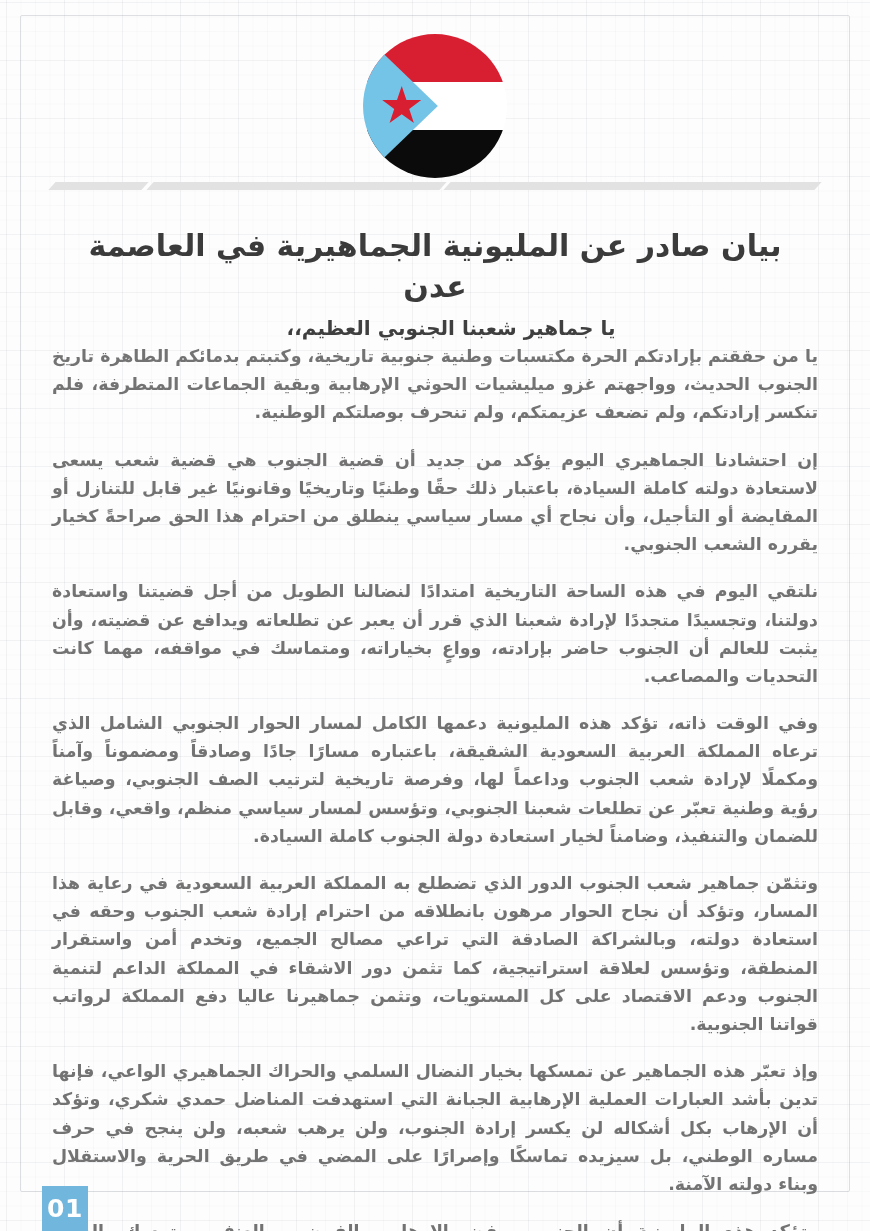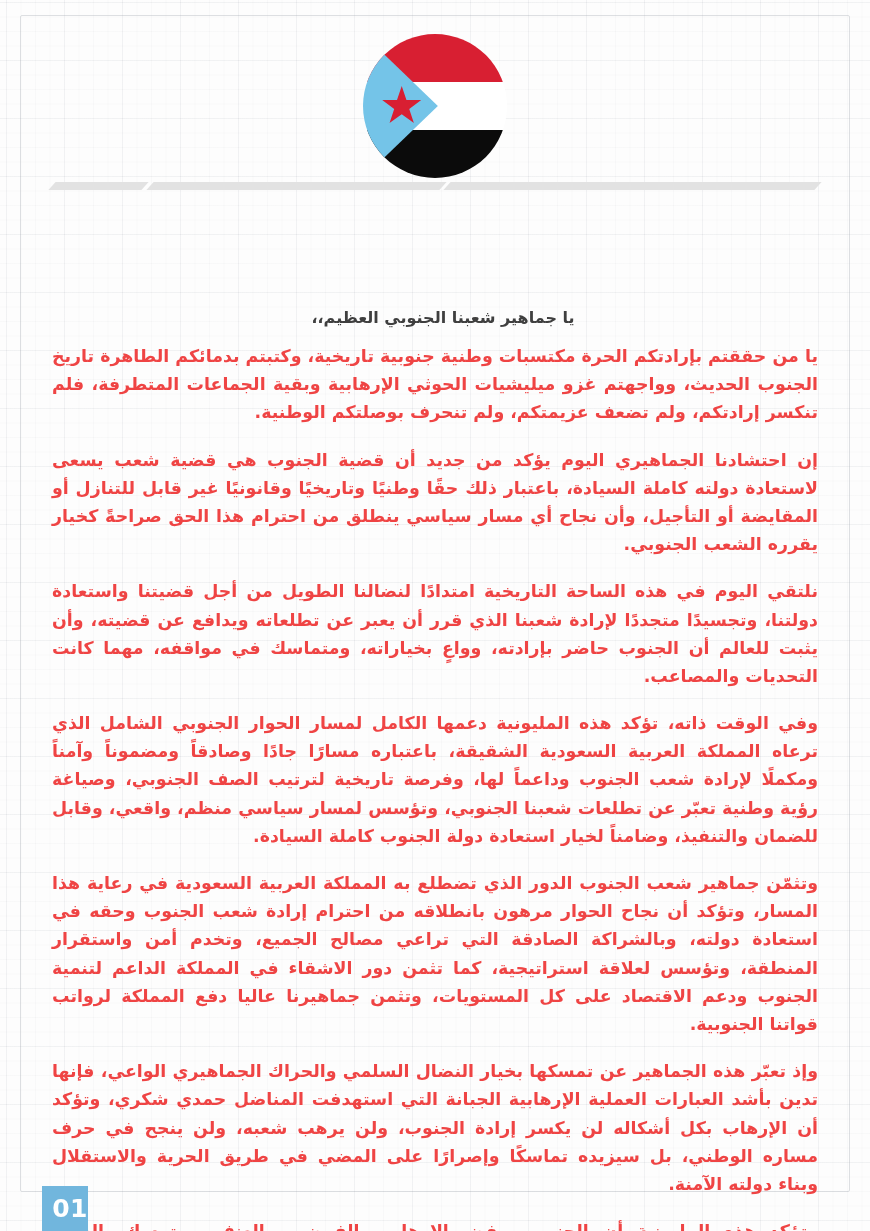--- a/index.html
+++ b/index.html
@@ -141,59 +141,59 @@
     line-height: 1.35;
     letter-spacing: 0;
     direction: rtl;
   }
 
   .doc-salutation {
     position: absolute;
     top: 300px;
     left: 52px;
     width: 766px;
-    margin: 8px;
+    margin: 16px;
     text-align: center;
-    font-size: 16px;
+    font-size: 20px;
     font-weight: bold;
     color: #3f3f3f;
     direction: rtl;
   }
 
   
   .body-copy {
     position: absolute;
     top: 342px;
     right: 52px;
     width: 766px;
     direction: rtl;
     text-align: justify;
     text-justify: inter-word;
   }
   .body-copy p {
     margin: 0 0 19px 0;
     font-size: 17.4px;
     line-height: 1.62;
-    color: #ef4444;
+    color: #737373;
     font-weight: 600;
     text-align: justify;
   }
   .body-copy p:last-child { margin-bottom: 0; }
 
   
   .page-badge {
     position: absolute;
     left: 42px;
     top: 1186px;
     width: 46px;
     height: 45px;
     background: #71b6dd;
     display: flex;
     align-items: center;
-    justify-content: flex-start;
+    justify-content: center;
     z-index: 5;
   }
   .page-badge span {
     color: #ffffff;
     font-size: 25px;
     font-weight: bold;
     line-height: 1;
     letter-spacing: 0.5px;
     font-family: "DejaVu Sans", "Liberation Sans", sans-serif;
   }
@@ -215,20 +215,21 @@
       <div class="flag-star"></div>
     </div>
   </div>
 
   <div class="divider">
     <div class="divider-seg s1"></div>
     <div class="divider-seg s2"></div>
     <div class="divider-seg s3"></div>
   </div>
 
+  <h1 class="doc-title">بيان صادر عن المليونية الجماهيرية في العاصمة عدن</h1>
 
   <p class="doc-salutation">يا جماهير شعبنا الجنوبي العظيم،،</p>
 
   <div class="body-copy">
     <p>يا من حققتم بإرادتكم الحرة مكتسبات وطنية جنوبية تاريخية، وكتبتم بدمائكم الطاهرة تاريخ الجنوب الحديث، وواجهتم غزو ميليشيات الحوثي الإرهابية وبقية الجماعات المتطرفة، فلم تنكسر إرادتكم، ولم تضعف عزيمتكم، ولم تنحرف بوصلتكم الوطنية.</p>
     <p>إن احتشادنا الجماهيري اليوم يؤكد من جديد أن قضية الجنوب هي قضية شعب يسعى لاستعادة دولته كاملة السيادة، باعتبار ذلك حقًا وطنيًا وتاريخيًا وقانونيًا غير قابل للتنازل أو المقايضة أو التأجيل، وأن نجاح أي مسار سياسي ينطلق من احترام هذا الحق صراحةً كخيار يقرره الشعب الجنوبي.</p>
     <p>نلتقي اليوم في هذه الساحة التاريخية امتدادًا لنضالنا الطويل من أجل قضيتنا واستعادة دولتنا، وتجسيدًا متجددًا لإرادة شعبنا الذي قرر أن يعبر عن تطلعاته ويدافع عن قضيته، وأن يثبت للعالم أن الجنوب حاضر بإرادته، وواعٍ بخياراته، ومتماسك في مواقفه، مهما كانت التحديات والمصاعب.</p>
     <p>وفي الوقت ذاته، تؤكد هذه المليونية دعمها الكامل لمسار الحوار الجنوبي الشامل الذي ترعاه المملكة العربية السعودية الشقيقة، باعتباره مسارًا جادًا وصادقاً ومضموناً وآمناً ومكملًا لإرادة شعب الجنوب وداعماً لها، وفرصة تاريخية لترتيب الصف الجنوبي، وصياغة رؤية وطنية تعبّر عن تطلعات شعبنا الجنوبي، وتؤسس لمسار سياسي منظم، واقعي، وقابل للضمان والتنفيذ، وضامناً لخيار استعادة دولة الجنوب كاملة السيادة.</p>
     <p>وتثمّن جماهير شعب الجنوب الدور الذي تضطلع به المملكة العربية السعودية في رعاية هذا المسار، وتؤكد أن نجاح الحوار مرهون بانطلاقه من احترام إرادة شعب الجنوب وحقه في استعادة دولته، وبالشراكة الصادقة التي تراعي مصالح الجميع، وتخدم أمن واستقرار المنطقة، وتؤسس لعلاقة استراتيجية، كما تثمن دور الاشقاء في المملكة الداعم لتنمية الجنوب ودعم الاقتصاد على كل المستويات، وتثمن جماهيرنا عاليا دفع المملكة لرواتب قواتنا الجنوبية.</p>
     <p>وإذ تعبّر هذه الجماهير عن تمسكها بخيار النضال السلمي والحراك الجماهيري الواعي، فإنها تدين بأشد العبارات العملية الإرهابية الجبانة التي استهدفت المناضل حمدي شكري، وتؤكد أن الإرهاب بكل أشكاله لن يكسر إرادة الجنوب، ولن يرهب شعبه، ولن ينجح في حرف مساره الوطني، بل سيزيده تماسكًا وإصرارًا على المضي في طريق الحرية والاستقلال وبناء دولته الآمنة.</p>

